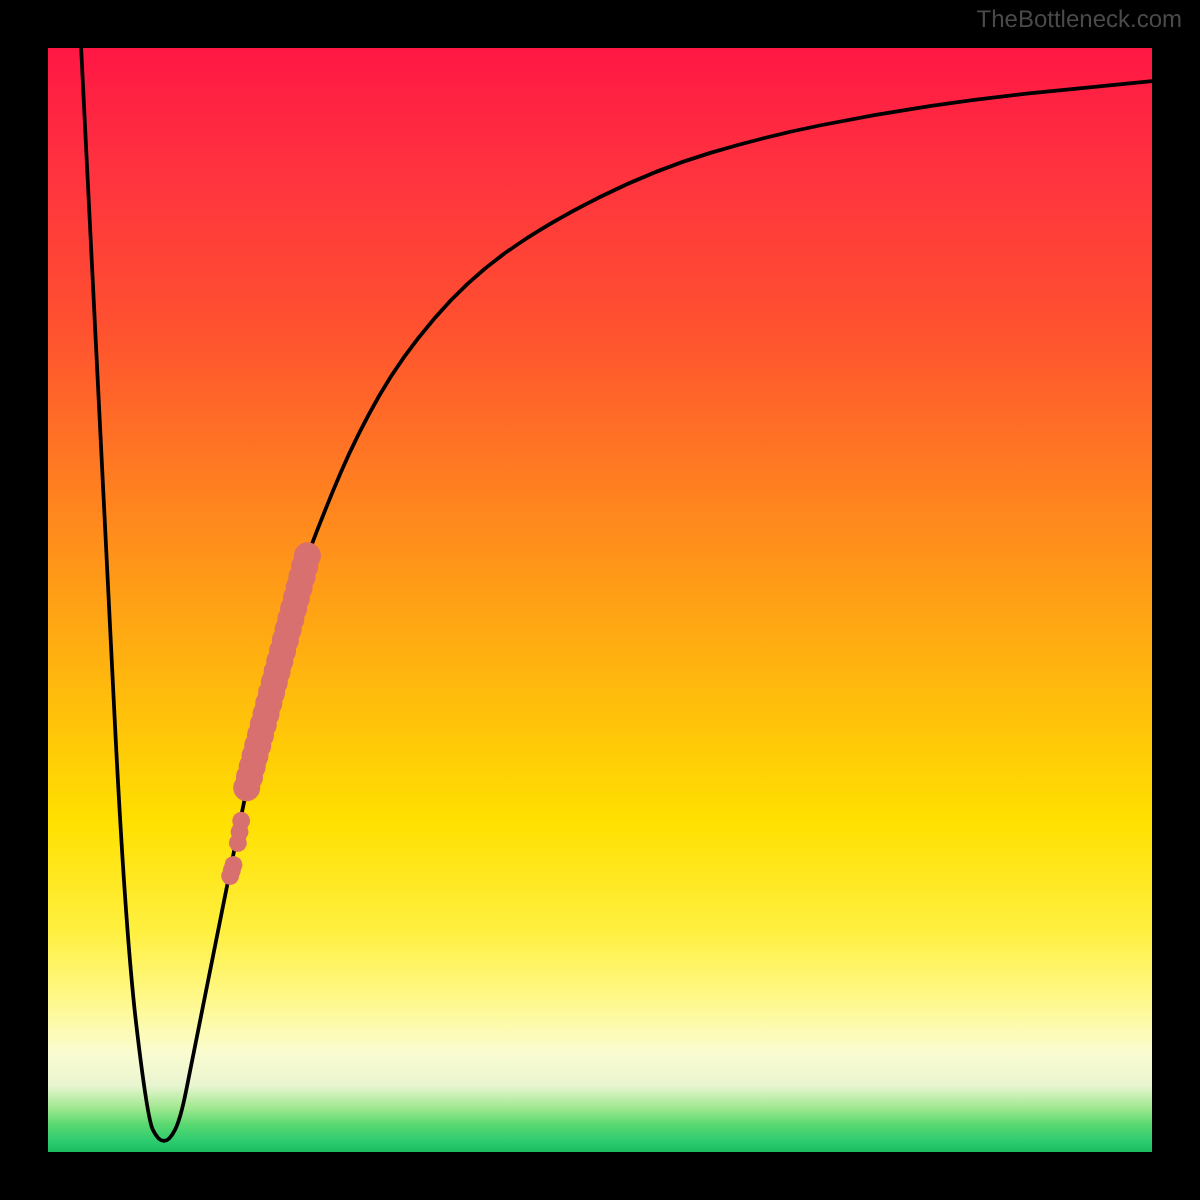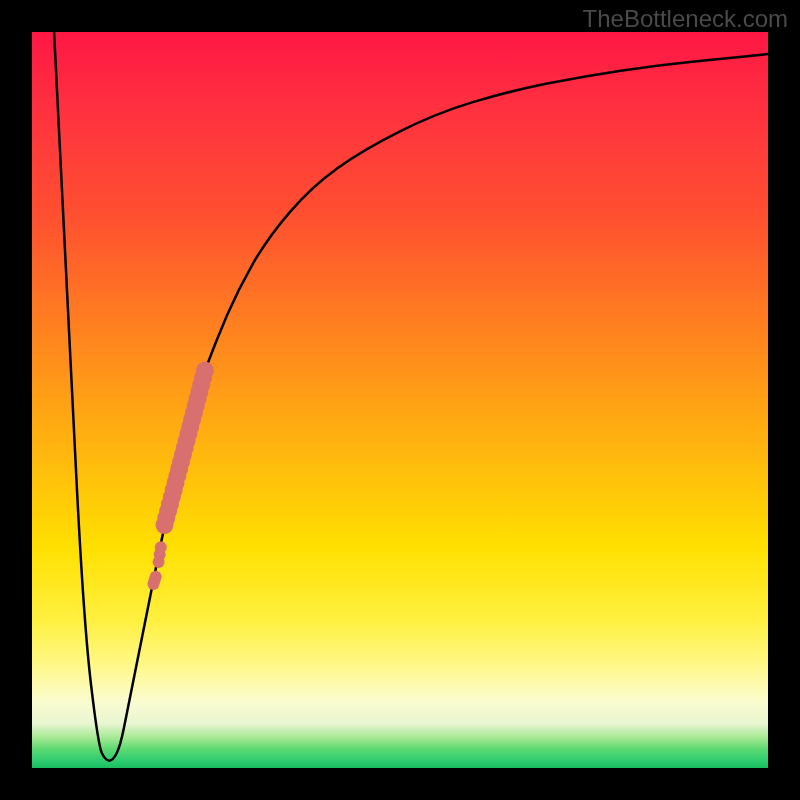--- a/index.html
+++ b/index.html
@@ -8,21 +8,21 @@
     height: 800px;
     background: #000;
     position: relative;
     font-family: Arial, sans-serif;
   }
   .watermark {
     position: absolute;
     top: 5px;
     right: 12px;
     color: #4a4a4a;
-    font-size: 24px;
+    font-size: 16px;
     font-weight: 400;
     z-index: 10;
   }
   .plot-area {
     position: absolute;
     top: 32px;
     left: 32px;
     width: 736px;
     height: 736px;
     overflow: hidden;

